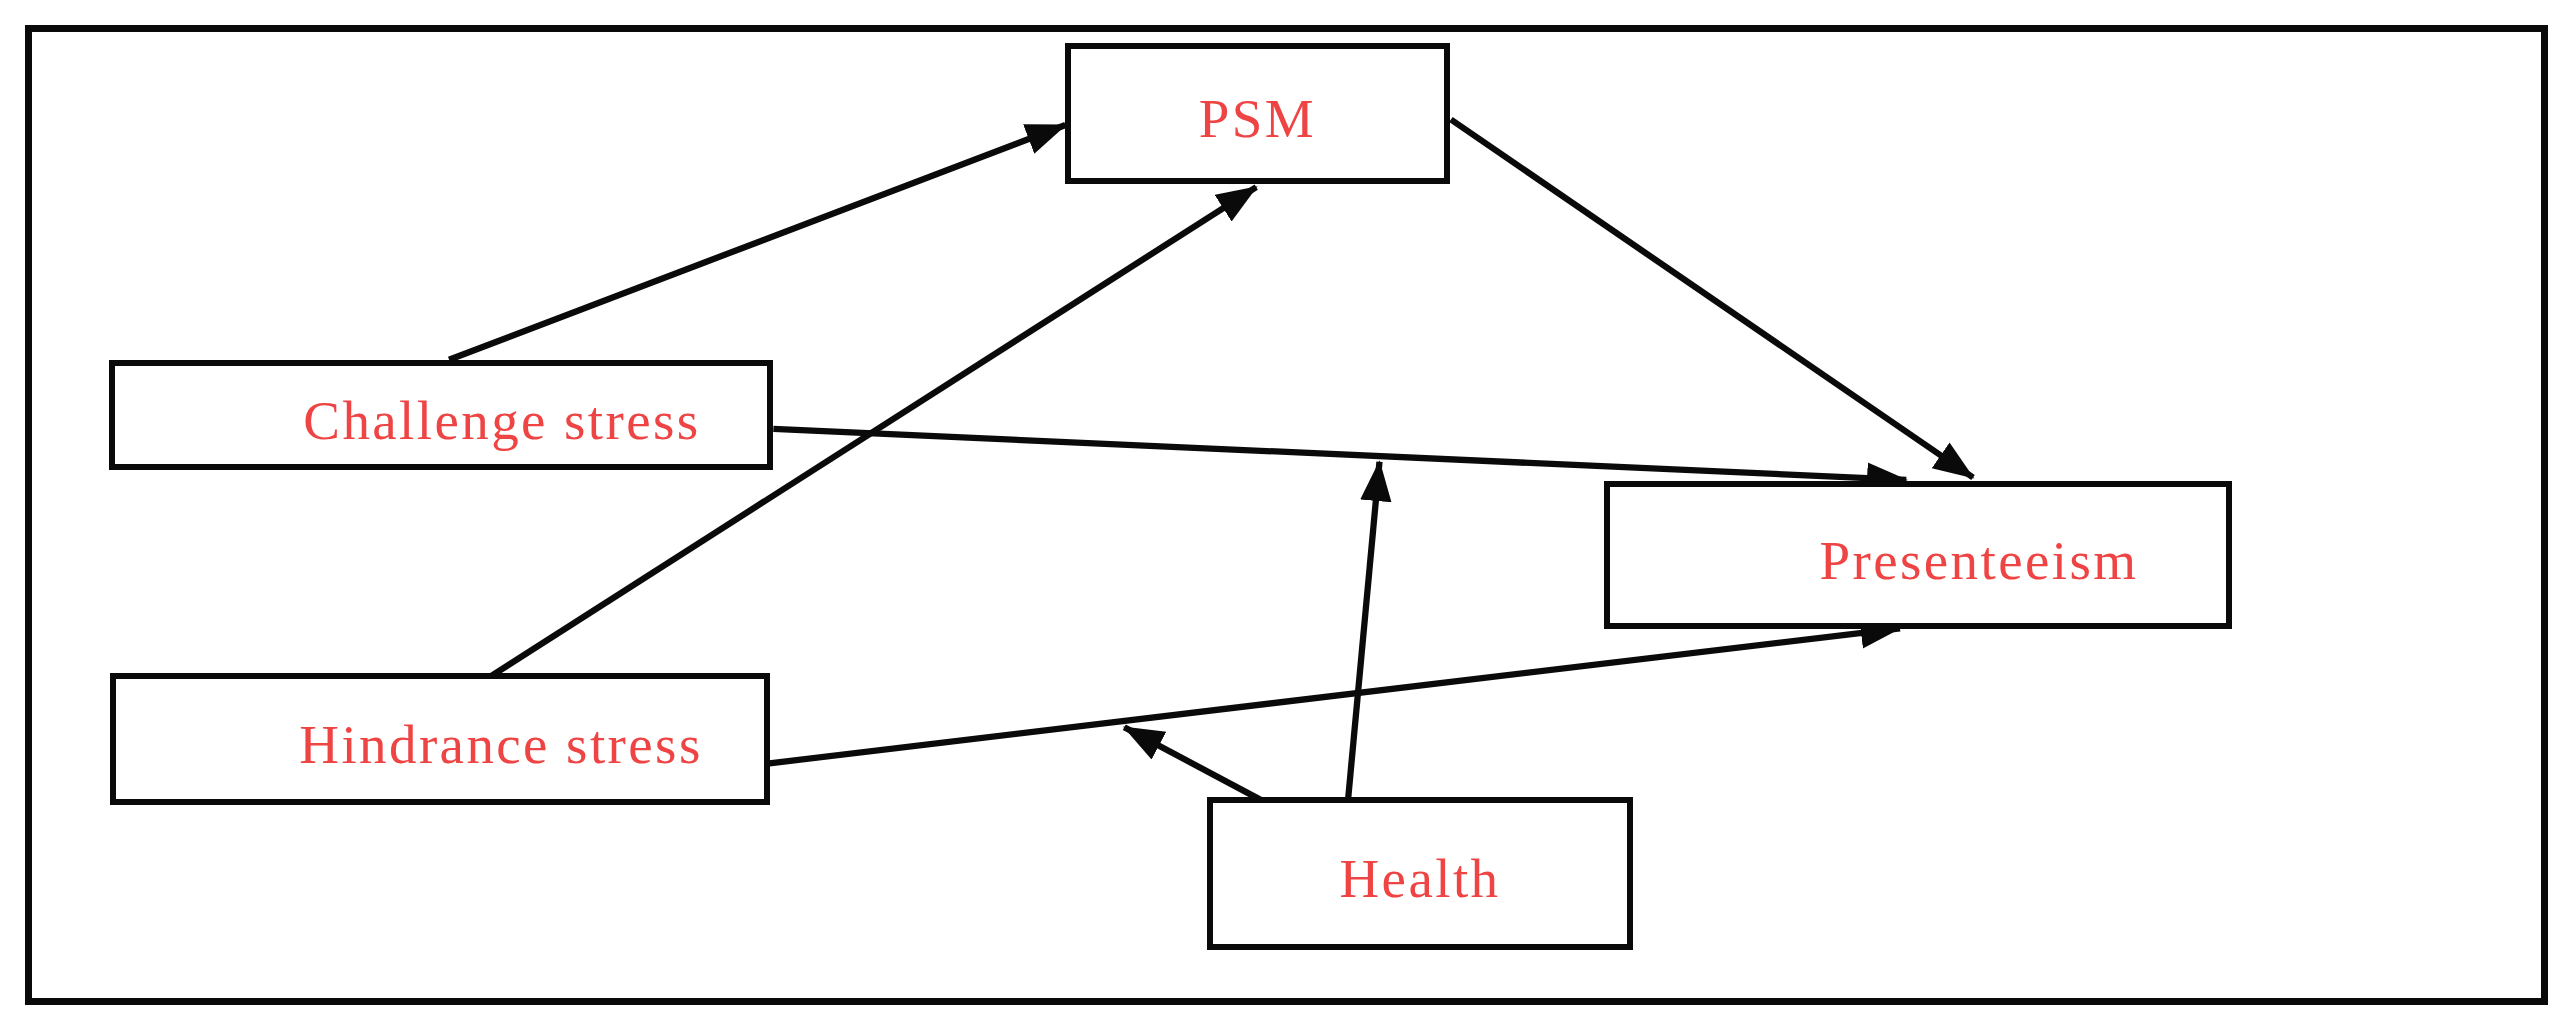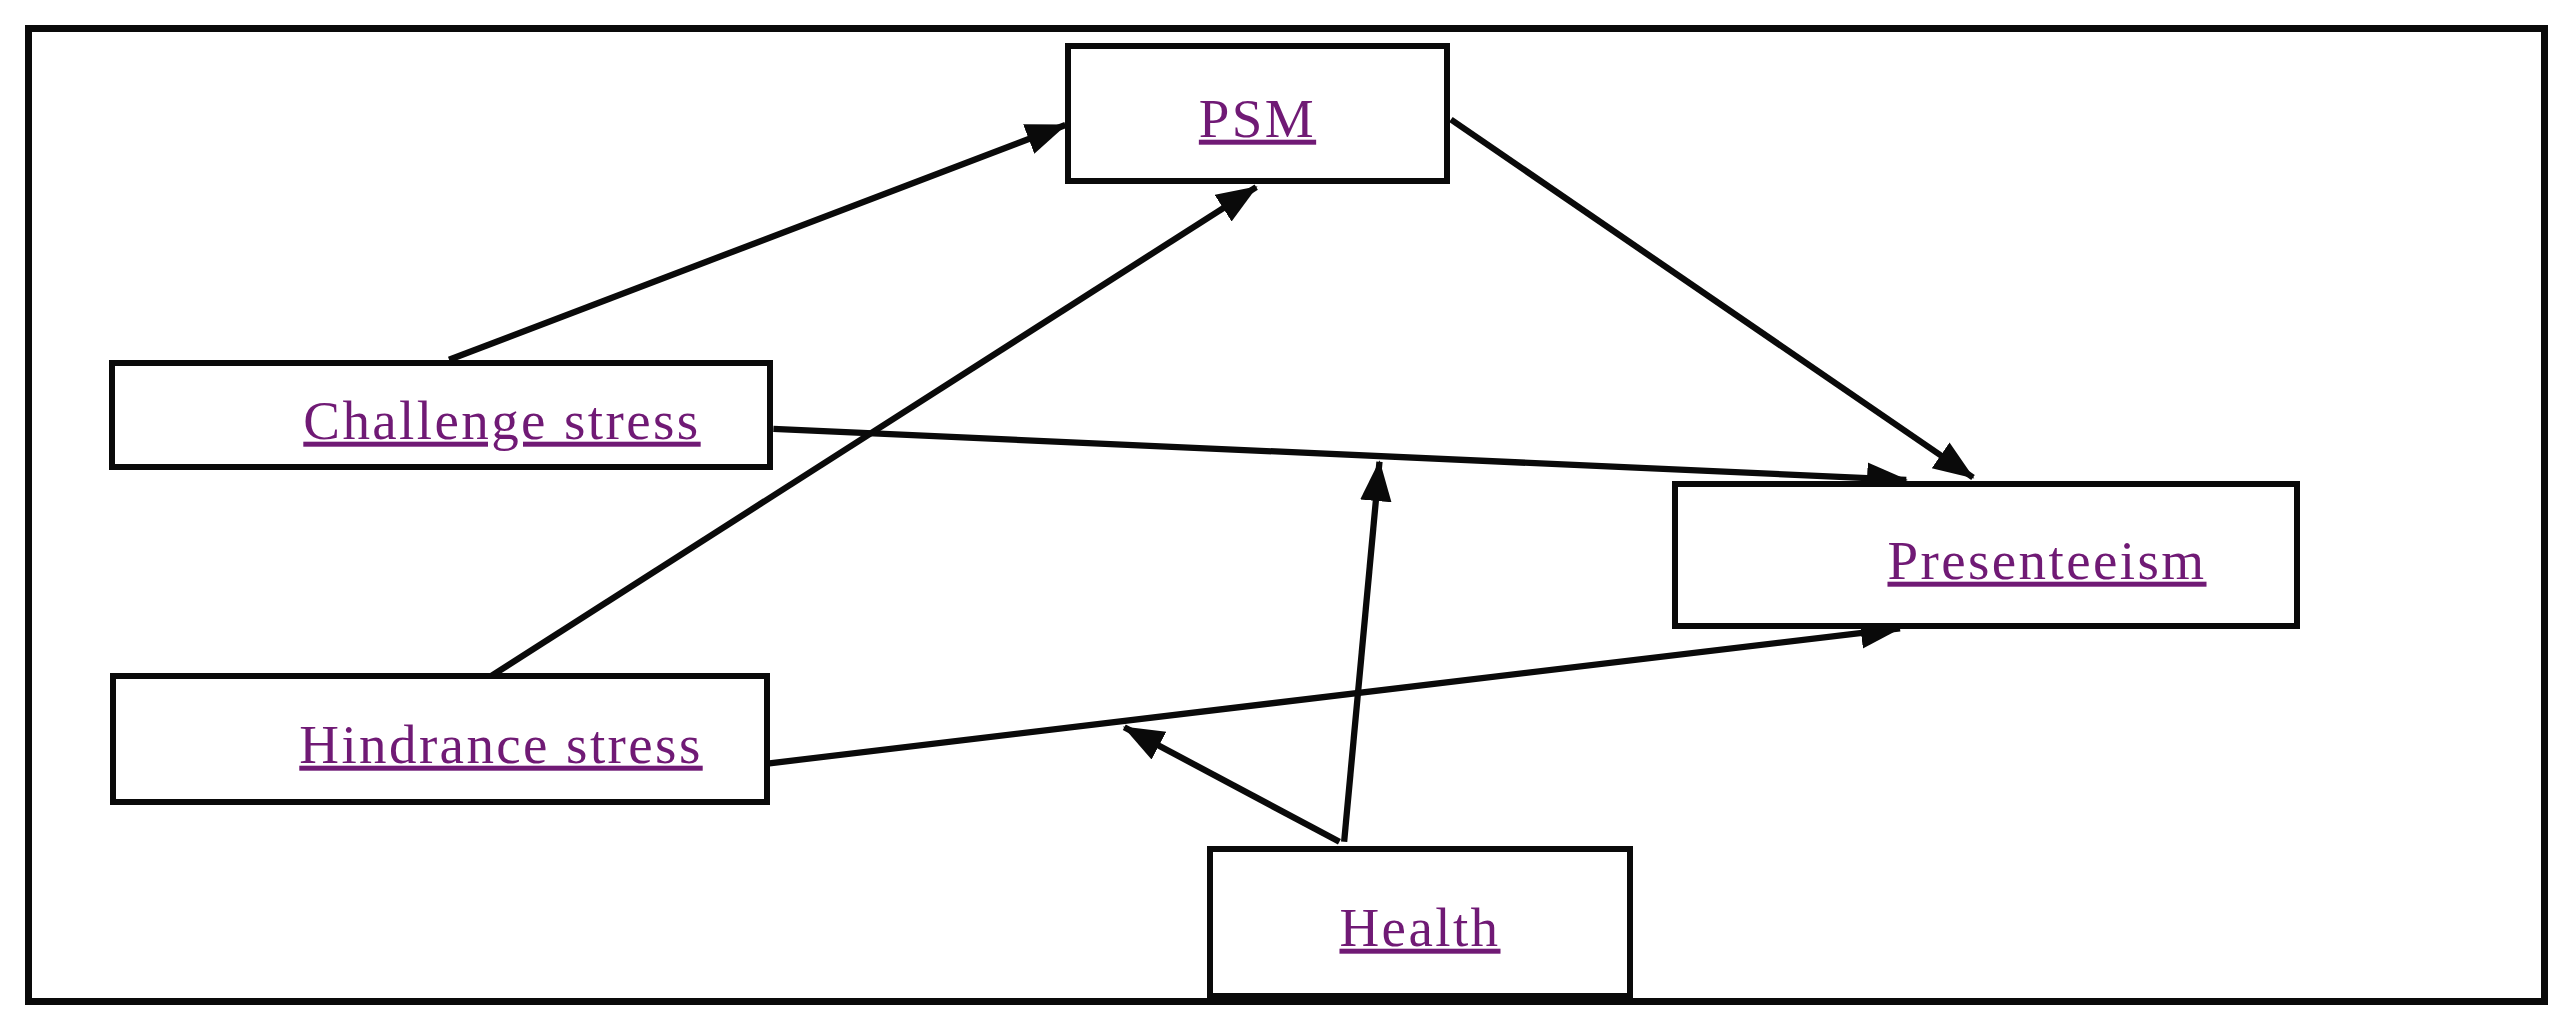--- a/index.html
+++ b/index.html
@@ -35,31 +35,30 @@
   .node {
     position: absolute;
     box-sizing: border-box;
     border: 6.3px solid #0a0a0a;
     background: #ffffff;
     display: flex;
     align-items: center;
     justify-content: center;
     font-size: 55px;
     letter-spacing: 2.4px;
-    color: #701a75;
+    color: #ef4444;
     white-space: nowrap;
-    text-decoration: underline;
   }
   .node .lbl { transform: translateY(4.7px); }
   .node.shift .lbl { transform: translate(61px, 4.7px); }
   #node-psm          { left: 1065px; top: 43px;   width: 385px; height: 141px; }
   #node-challenge    { left: 109px;  top: 360px;  width: 664px; height: 110px; }
   #node-hindrance    { left: 110px;  top: 673px;  width: 660px; height: 132px; }
-  #node-health       { left: 1207px; top: 846px; width: 426px; height: 153px; }
-  #node-presenteeism { left: 1672px; top: 481px;  width: 628px; height: 148px; }
+  #node-health       { left: 1207px; top: 797px; width: 426px; height: 153px; }
+  #node-presenteeism { left: 1604px; top: 481px;  width: 628px; height: 148px; }
 </style>
 </head>
 <body>
 
 <div id="canvas">
   <div id="frame"></div>
 
   <svg id="edge-layer" viewBox="0 0 3281 1314" xmlns="http://www.w3.org/2000/svg">
     <defs>
       <marker id="arrowhead" markerUnits="userSpaceOnUse" markerWidth="56" markerHeight="44" refX="50" refY="20" orient="auto">

